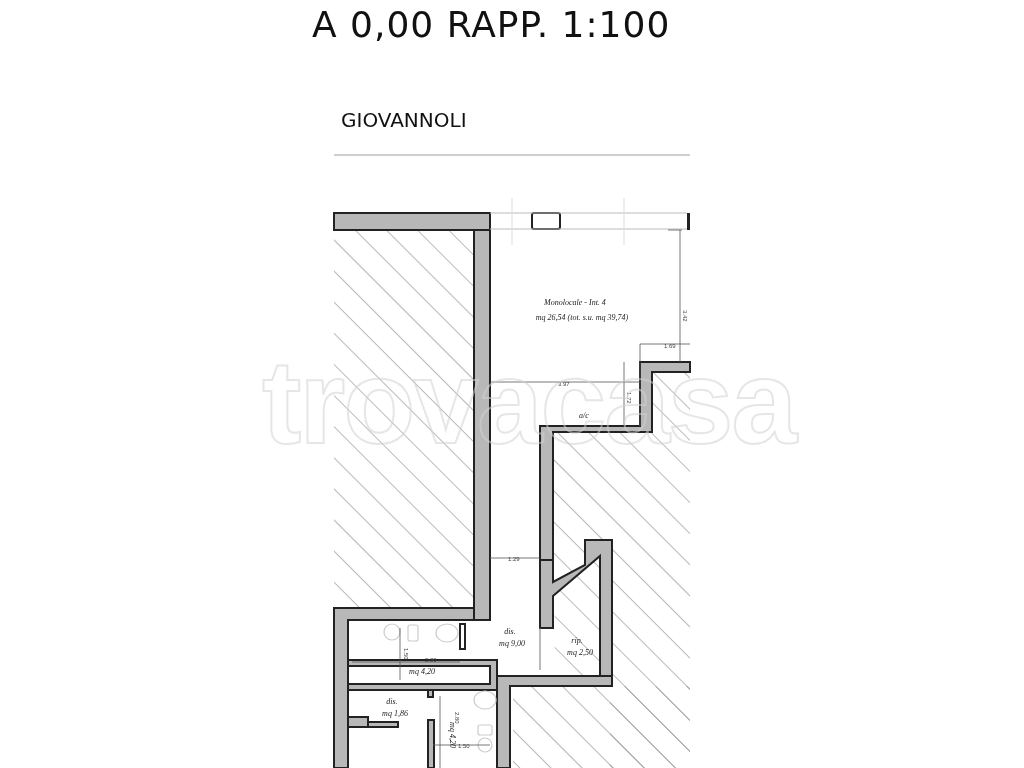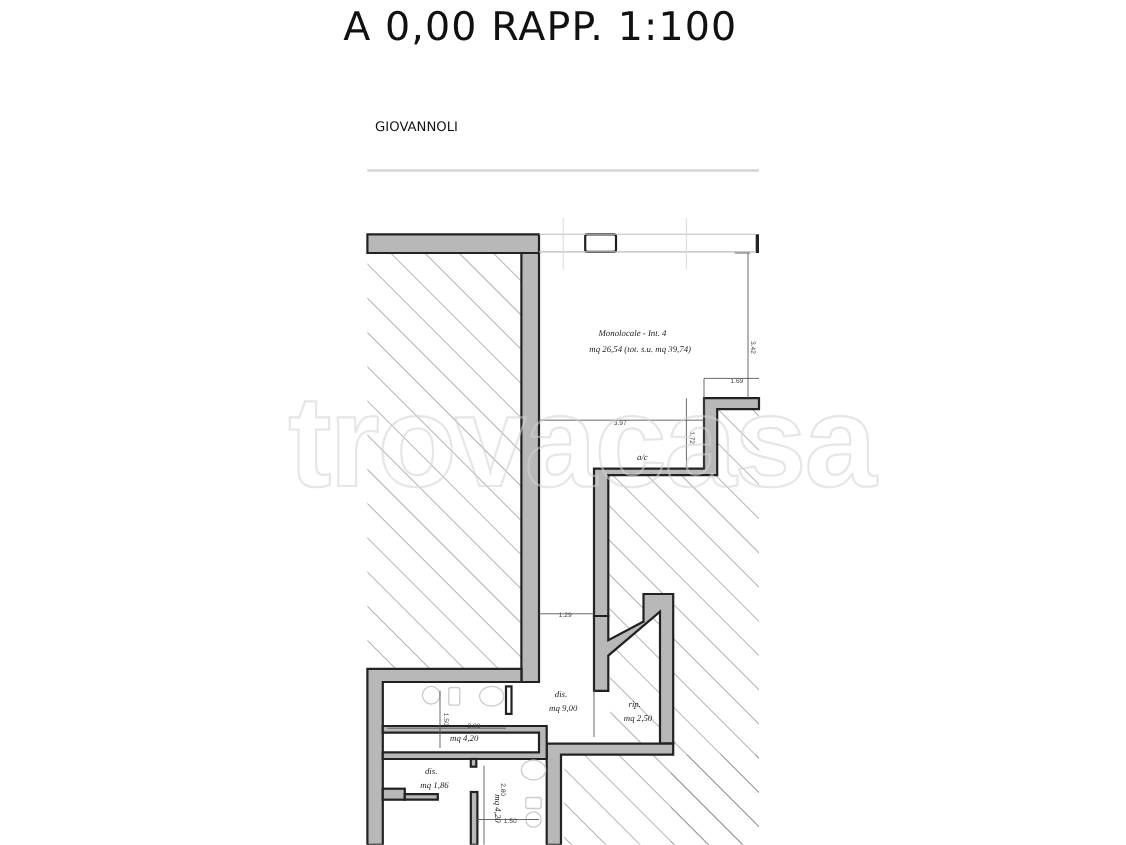--- a/index.html
+++ b/index.html
@@ -21,21 +21,21 @@
       font-size: 36px;
       color: #111;
       letter-spacing: 1px;
       white-space: nowrap;
       font-family: "DejaVu Sans", sans-serif;
     }
     .street {
       position: absolute;
       left: 341px;
       top: 108px;
-      font-size: 12px;
+      font-size: 20px;
       color: #111;
       font-family: "DejaVu Sans", sans-serif;
     }
     .street-line {
       position: absolute;
       left: 334px;
       top: 154px;
       width: 356px;
       height: 2px;
       background: #cfcfcf;

